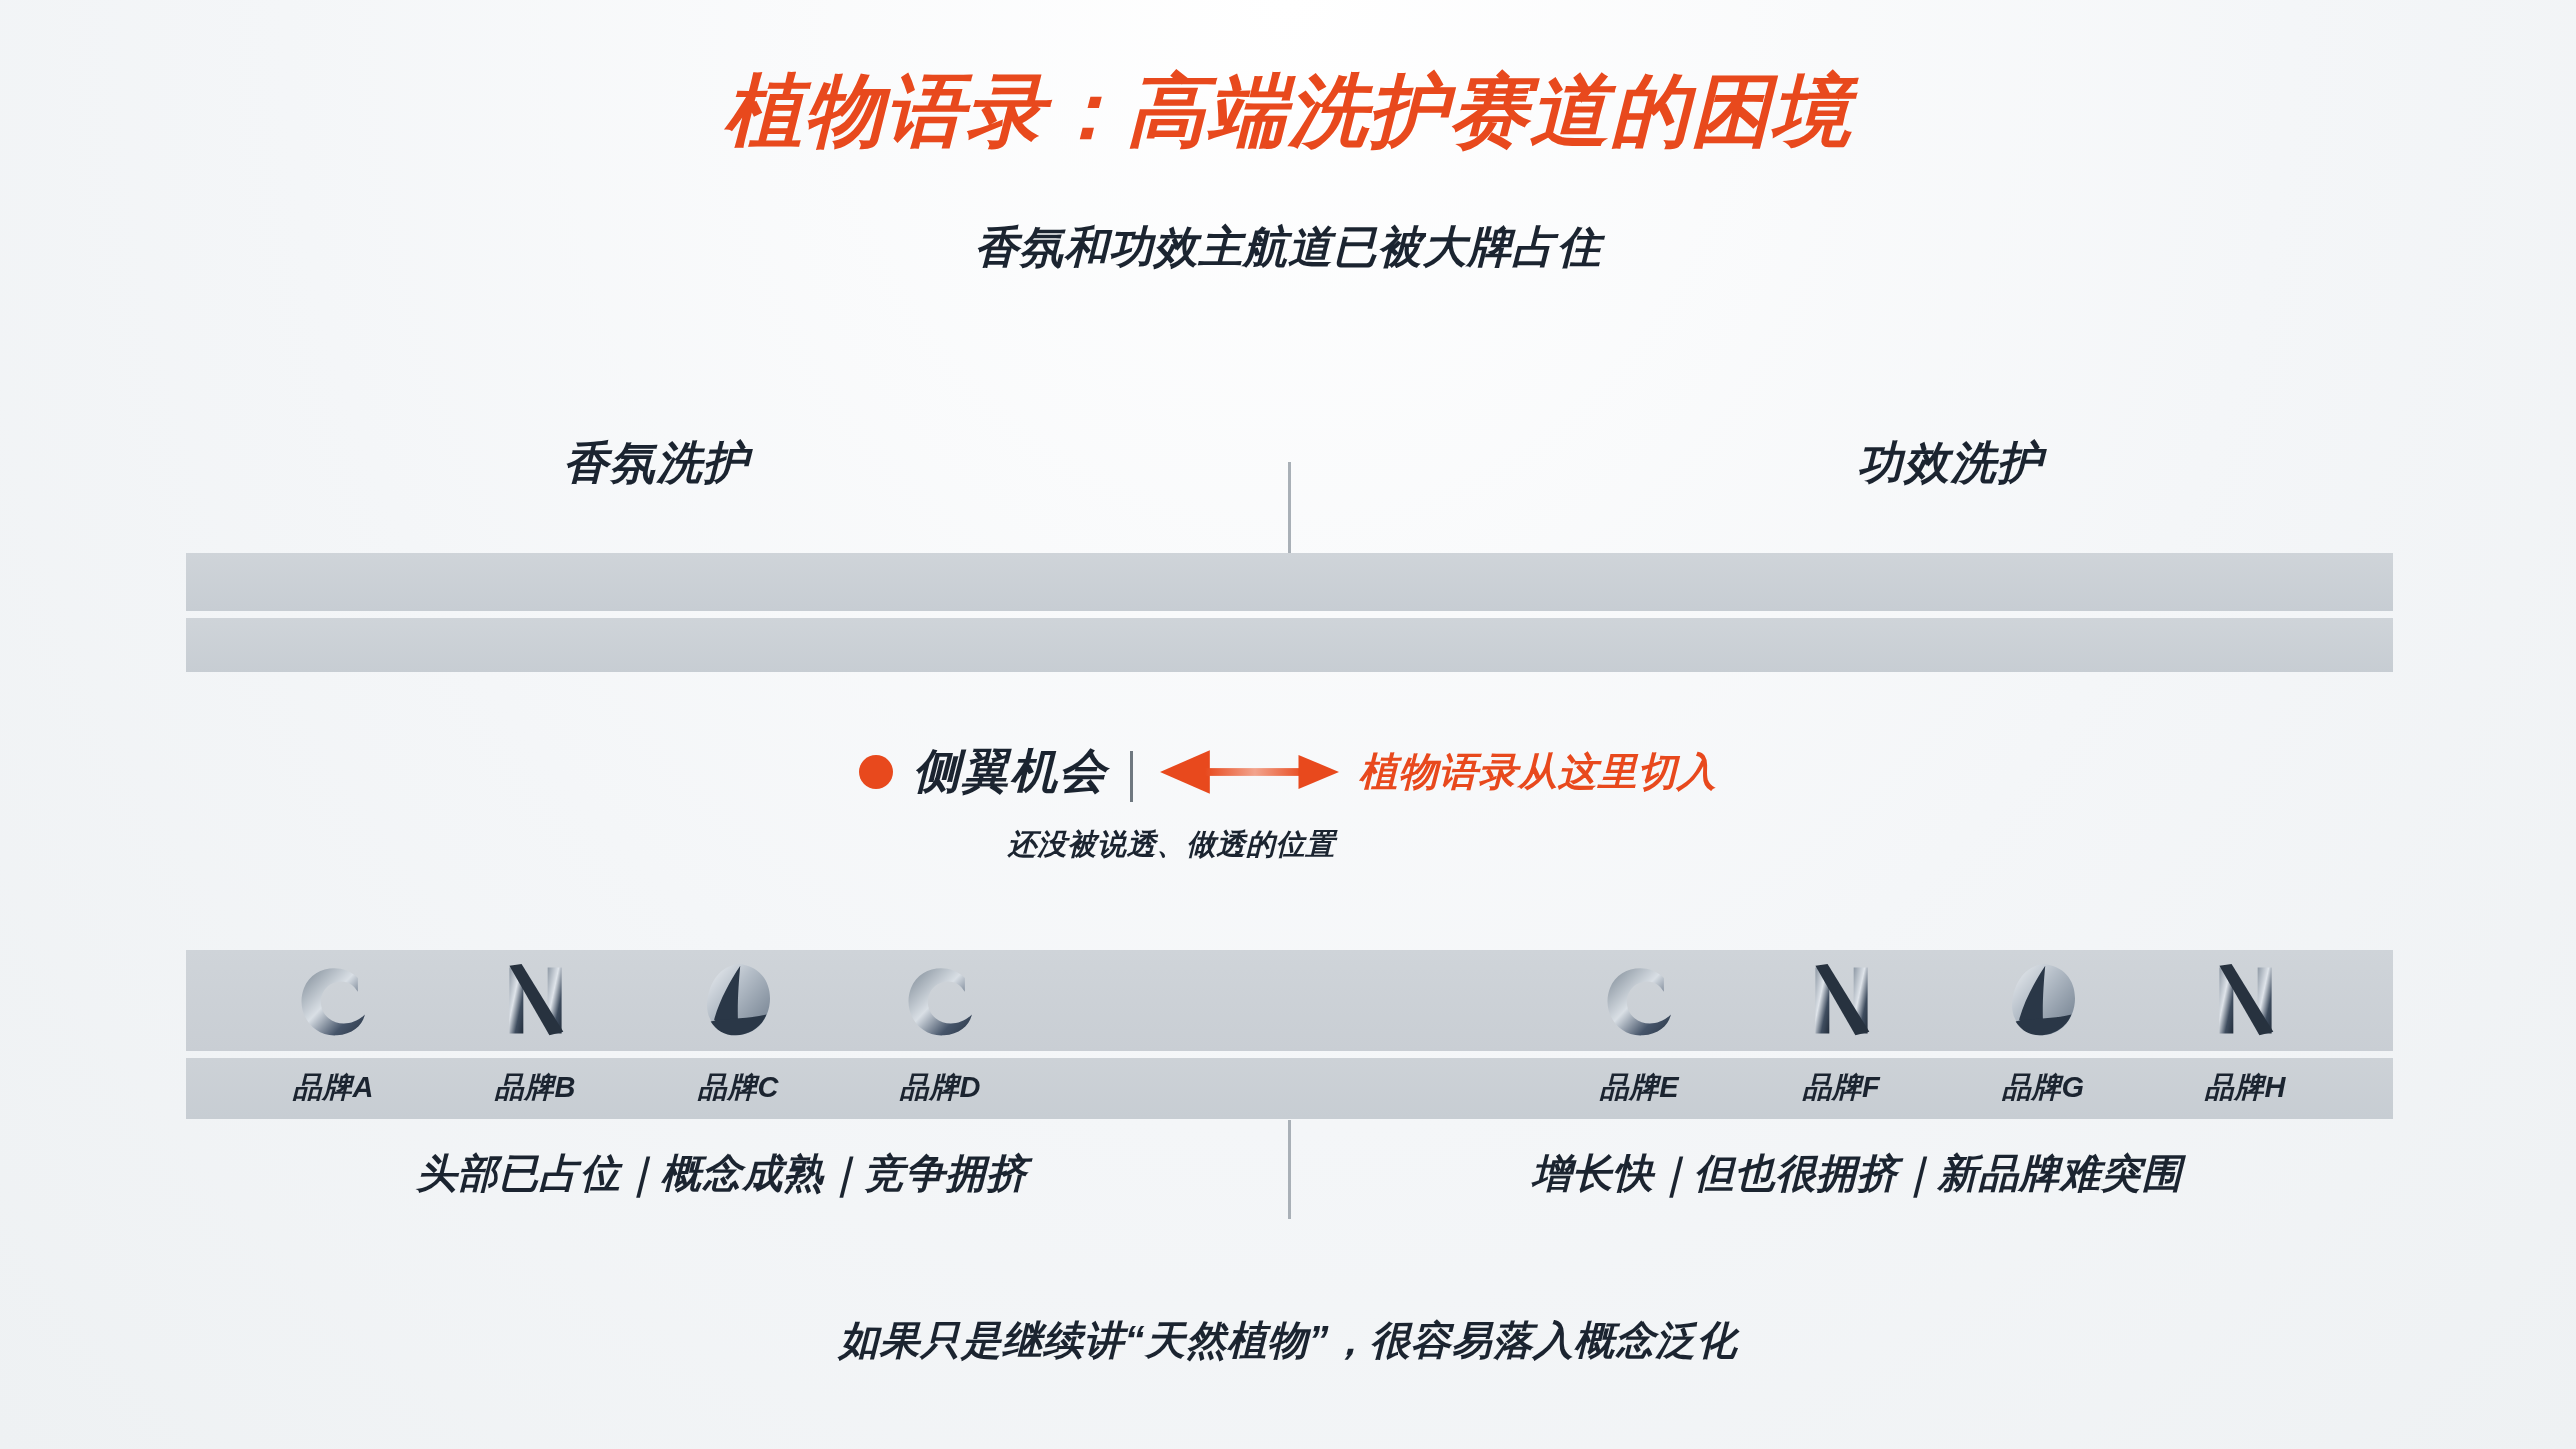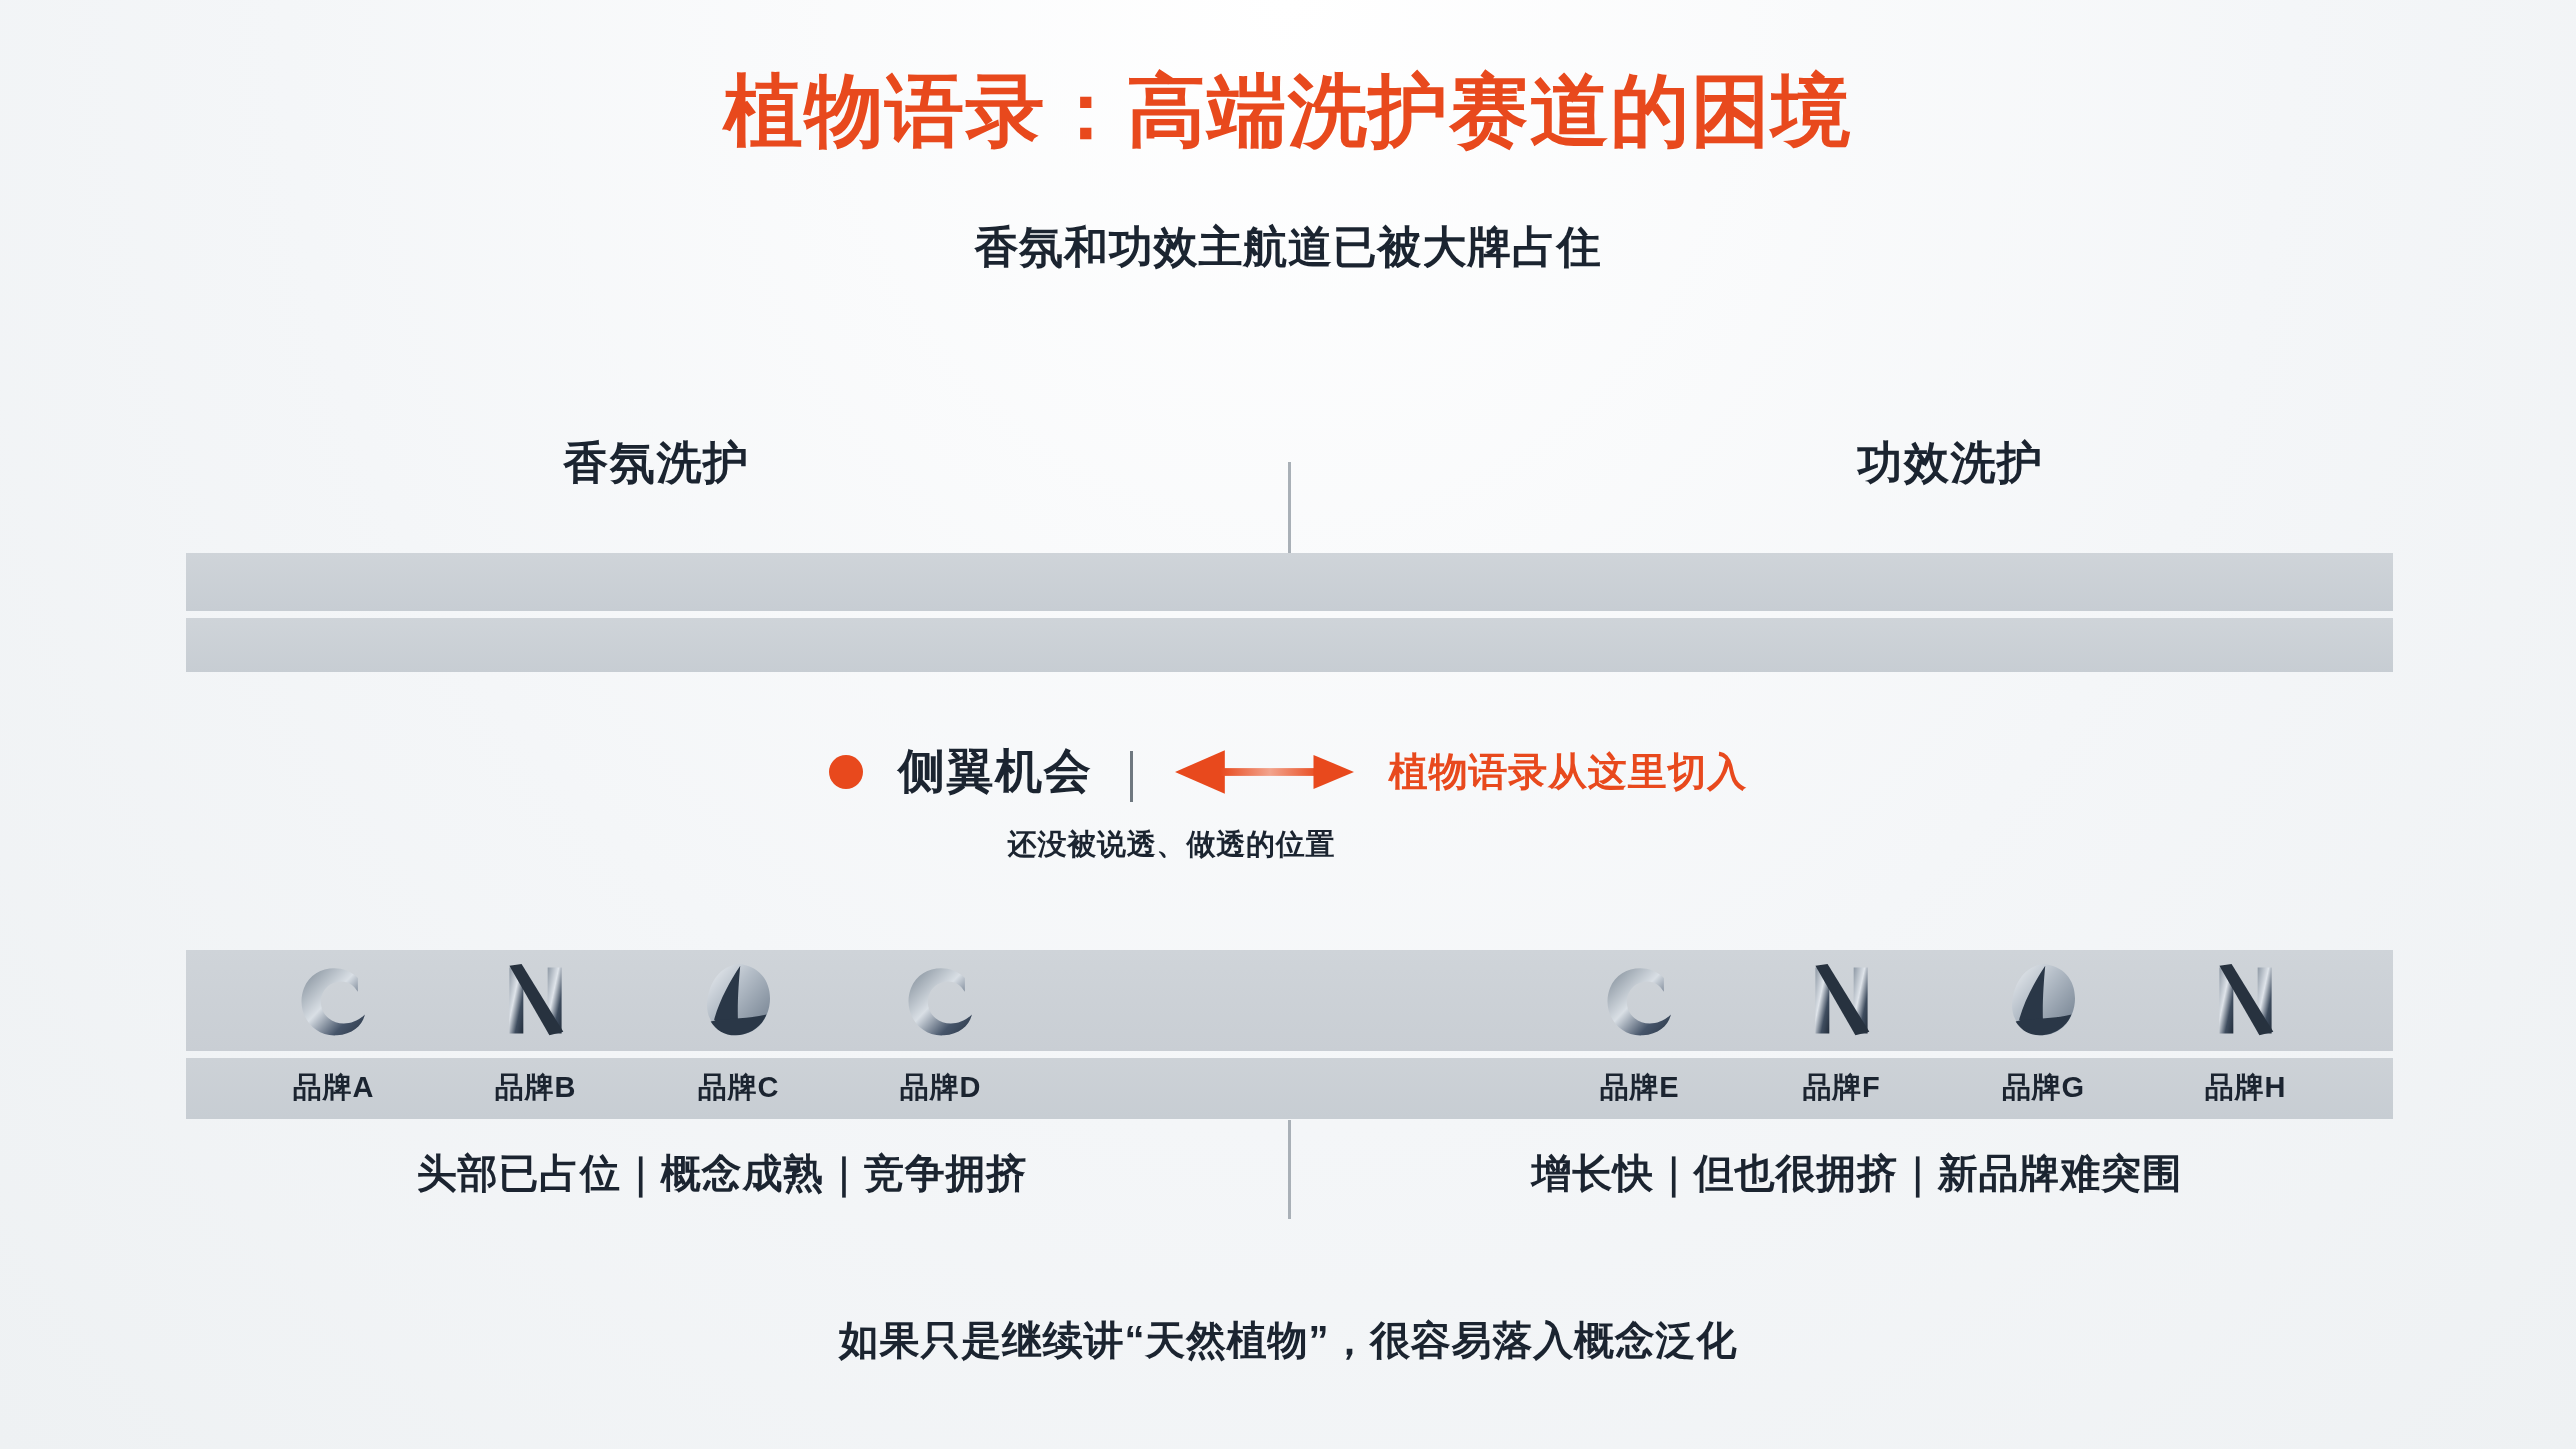--- a/index.html
+++ b/index.html
@@ -13,20 +13,21 @@
     font-family: "Liberation Sans", "DejaVu Sans", sans-serif;
     color: #1b2430;
     overflow: hidden;
     position: relative;
   }
   .slide {
     position: absolute;
     inset: 0;
     background:
       radial-gradient(ellipse at 50% 0%, #ffffff 0%, #f4f6f8 55%, #eef1f3 100%);
+    font-style: italic;
   }
 
   
   .title {
     position: absolute;
     top: 67px;
     left: 0;
     width: 100%;
     text-align: center;
     font-size: 79px;
@@ -85,21 +86,21 @@
 
   
   .flank {
     position: absolute;
     top: 740px;
     left: 0;
     width: 100%;
     display: flex;
     justify-content: center;
     align-items: center;
-    gap: 15px;
+    gap: 0px;
     white-space: nowrap;
   }
   .flank-dot {
     width: 34px;
     height: 34px;
     border-radius: 50%;
     background: #e8491d;
     margin-right: 20px;
     flex: none;
   }

